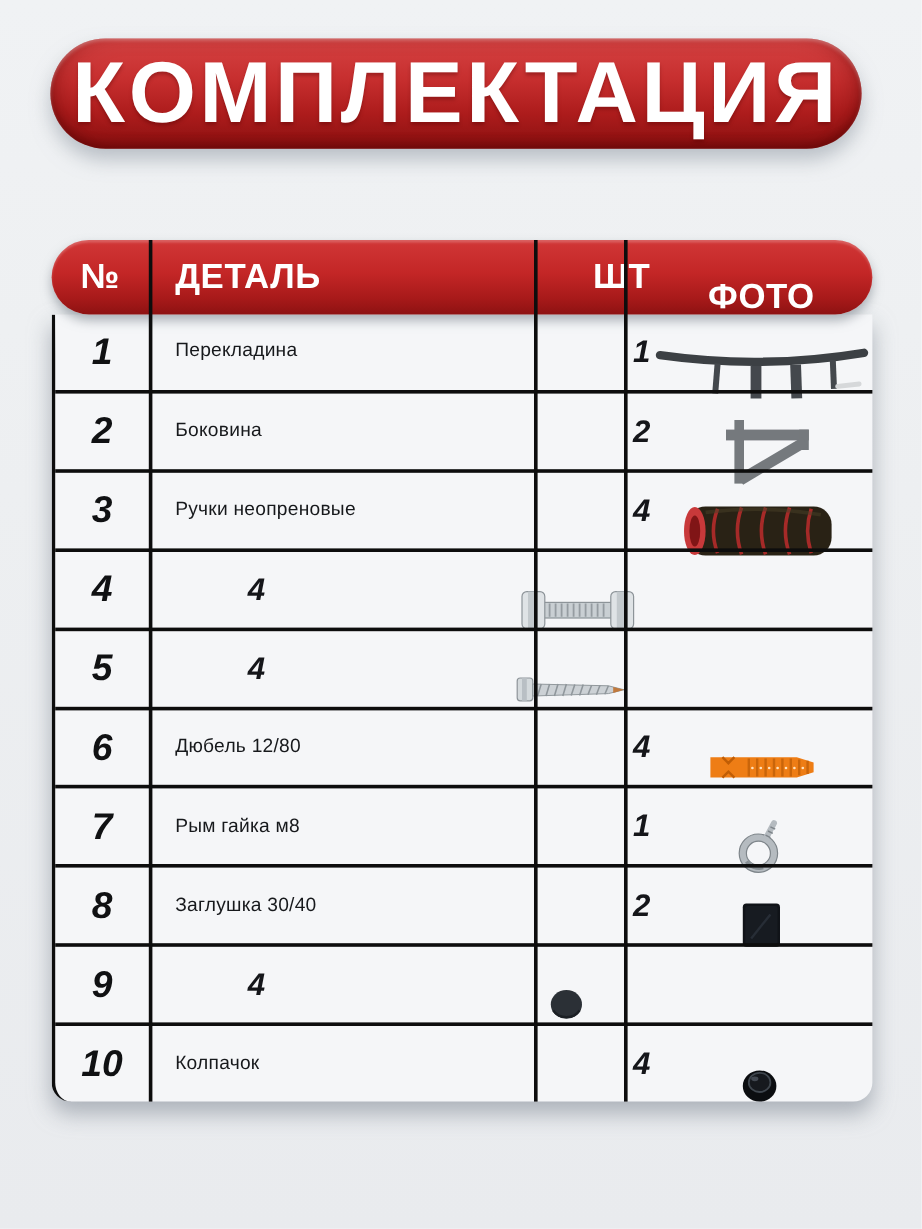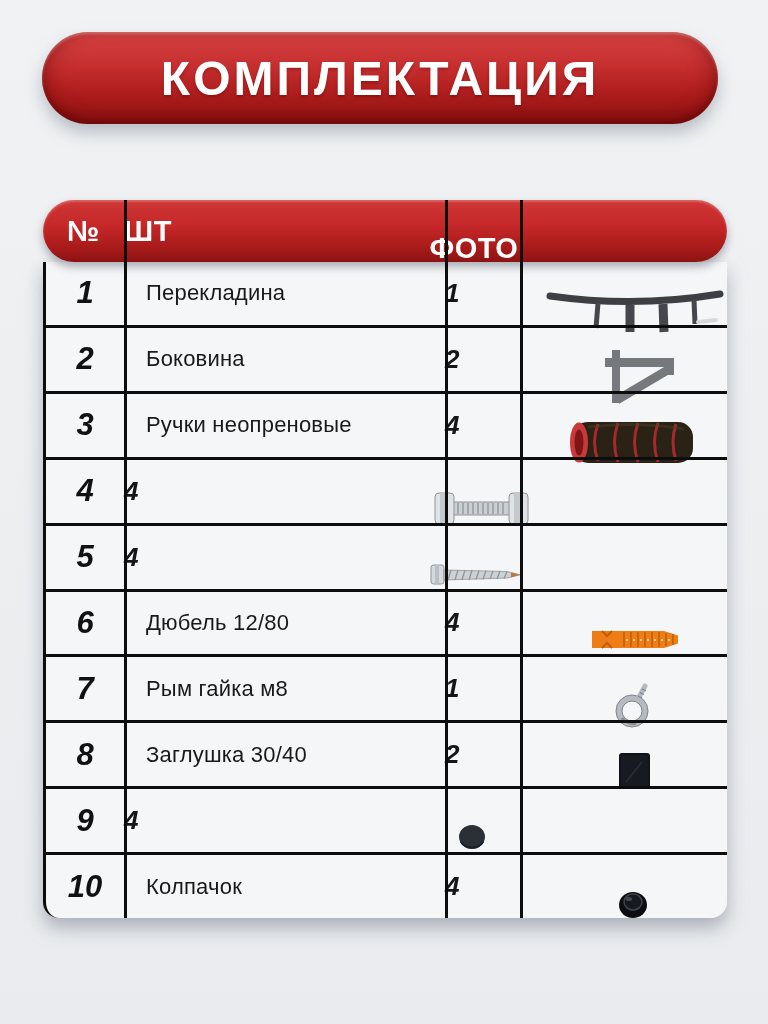--- a/index.html
+++ b/index.html
@@ -16,76 +16,77 @@
     border-radius:46px;
     background:linear-gradient(180deg,#d64343 0%, #c62e2e 38%, #ad1c1c 68%, #891010 100%);
     box-shadow:0 9px 16px rgba(140,150,160,.55),
                inset 0 2px 3px rgba(255,255,255,.28),
                inset 0 -4px 8px rgba(70,0,0,.35),
                inset 14px 0 24px -12px rgba(90,5,5,.45),
                inset -14px 0 24px -12px rgba(90,5,5,.45);
     display:flex; align-items:center; justify-content:center;
   }
   .banner-text {
-    color:#ffffff; font-size:48px; font-weight:bold; letter-spacing:3px;
+    color:#ffffff; font-size:72px; font-weight:bold; letter-spacing:3px;
     text-shadow:0 2px 3px rgba(80,0,0,.35);
   }
 
   
   .table { position:absolute; left:43px; top:200px; width:684px; height:718px; }
 
   .thead {
     position:relative; z-index:2; height:62px; border-radius:31px;
     background:linear-gradient(180deg,#d13737 0%, #c32626 45%, #a81a1a 78%, #8d1212 100%);
     box-shadow:0 5px 9px rgba(110,118,128,.55), inset 0 2px 2px rgba(255,255,255,.22);
     display:flex; align-items:center;
   }
   .th { color:#fff; font-weight:bold; font-size:29px; letter-spacing:.5px; }
 
   .c-num   { width:81px;  text-align:center; flex:none; }
   .c-part  { width:321px; box-sizing:border-box; padding-left:22px; flex:none; }
-  .c-qty   { width:97px;  text-align:left; flex:none; }
+  .c-qty   { width:97px;  text-align:right; flex:none; }
   .c-photo { flex:1; display:flex; align-items:center; justify-content:center;margin-top:35px; }
 
   .tbody {
     position:relative; z-index:1; height:656px;
     background:#f5f6f8;
     border-left:3px solid #0d0d0d;
     border-bottom-left-radius:16px; border-bottom-right-radius:16px;
     box-shadow:0 10px 18px rgba(140,148,158,.65);
     display:flex; flex-direction:column;
     box-sizing:border-box;
   }
   .row { flex:1; display:flex; align-items:center; min-height:0; }
   .row + .row { border-top:3px solid #0d0d0d; }
   .row .c-num {
     width:78px; 
     font-weight:bold; font-style:italic; font-size:31px; color:#101113;
   }
-  .row .c-part { width:321px; font-size:22px; color:#17191c; letter-spacing:.2px; }
+  .row .c-part { width:321px; font-size:16px; color:#17191c; letter-spacing:.2px; }
   .row .c-qty  { font-style:italic; font-weight:bold; font-size:26px; color:#15161a; }
 
   
   .vline {
     position:absolute; top:0; bottom:0; width:3px; background:#0d0d0d; z-index:3;
   }
   .vline-1 { left:81px; } .vline-2 { left:402px; } .vline-3 { left:477px; }
 
   svg { display:block; }
 </style>
 </head>
 <body>
 
 <div class="banner">
   <div class="banner-text">КОМПЛЕКТАЦИЯ</div>
 </div>
 
 <div class="table">
   <div class="thead">
     <div class="th c-num">№</div>
+    <div class="th c-part">ДЕТАЛЬ</div>
     <div class="th c-qty">ШТ</div>
     <div class="th c-photo">ФОТО</div>
   </div>
   <div class="tbody" id="tbody">
       <div class="row">
         <div class="c-num">1</div>
         <div class="c-part">Перекладина</div>
         <div class="c-qty">1</div>
         <div class="c-photo">
           <svg viewBox="0 0 178 56" width="178" height="56">

